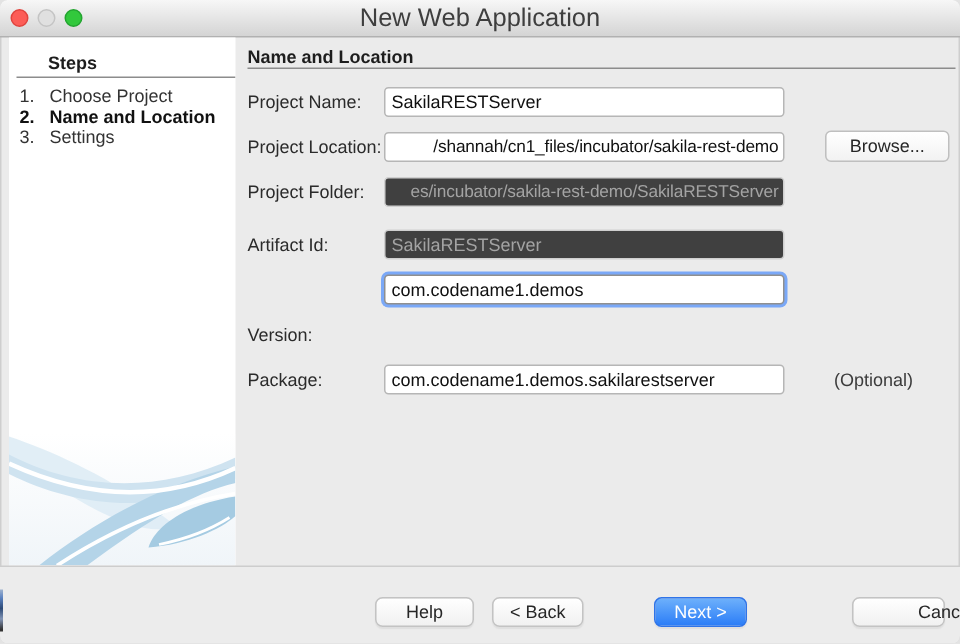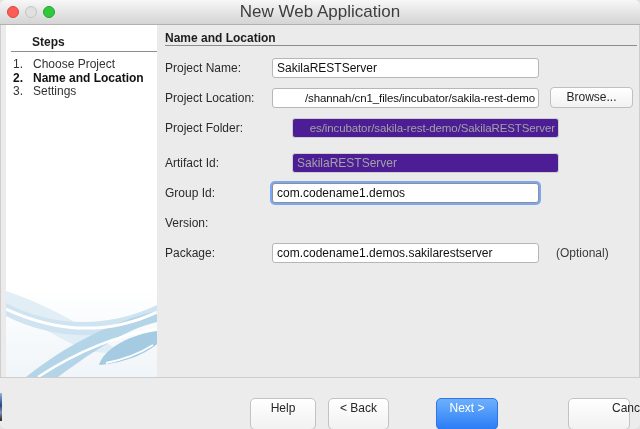--- a/index.html
+++ b/index.html
@@ -27,38 +27,38 @@
   .step .num{width:20px;flex:none;}
   .step.active{font-weight:bold;color:#111;}
   .swoosh{position:absolute;left:0;bottom:0;width:151px;height:88px;}
 
   
   .main-heading{position:absolute;left:165px;top:31px;font-size:12px;font-weight:bold;color:#1d1d1d;}
   .main-rule{position:absolute;left:165px;right:3px;top:45px;height:1px;background:#8c8c8c;}
 
   .flabel{position:absolute;left:165px;width:104px;height:20px;line-height:20px;
     font-size:12px;color:#2b2b2b;}
-  .field{position:absolute;left:272px;width:267px;height:20px;box-sizing:border-box;
+  .field{position:absolute;left:256px;width:267px;height:20px;box-sizing:border-box;
     background:#fff;border:1px solid #b6b6b6;border-radius:3px;font-size:12px;color:#101010;
     overflow:hidden;white-space:nowrap;}
   .field .val{position:absolute;left:4px;top:0;line-height:18px;white-space:nowrap;}
   .field .val.right{left:auto;right:3px;}
   .field .val.path{font-size:11.5px;letter-spacing:-0.1px;}
-  .field.disabled{border-color:#cfcfcf;background:#4c1d95;color:#a3a3a3;margin-left:20px;}
+  .field.disabled{border-color:#cfcfcf;background:#404040;color:#a3a3a3;}
   .field.focused{border:1px solid #8f8f8f;box-shadow:0 0 0 2px #7aa8f7;}
   .suffix{position:absolute;left:556px;top:243px;height:20px;line-height:20px;font-size:12px;color:#3c3c3c;}
 
   .mini-btn{position:absolute;left:550px;top:87px;width:83px;height:21px;box-sizing:border-box;
     background:linear-gradient(#ffffff,#f2f2f2);border:1px solid #bfbfbf;border-radius:4px;
     font-size:12px;color:#262626;text-align:center;line-height:19px;}
 
   
   .footer-sep{position:absolute;left:0;right:0;top:377px;height:1px;background:#cdcdcd;}
   .footer{position:absolute;left:0;right:0;top:378px;bottom:0;background:#ececec;}
-  .btn{position:absolute;top:398px;height:32px;box-sizing:border-box;border-radius:5px;
+  .btn{position:absolute;top:398px;height:20px;box-sizing:border-box;border-radius:5px;
     border:1px solid #c3c3c3;background:linear-gradient(#ffffff,#f1f1f1);
     font-size:12px;color:#262626;text-align:center;line-height:18px;
     box-shadow:0 1px 1px rgba(0,0,0,.06);}
   .btn.default{background:linear-gradient(#6db0fb,#2b7df7);border-color:#2f74e8;color:#fff;margin-left:30px;}
   .btn.disabled{background:#f4f4f4;border-color:#dadada;color:#b4b4b4;box-shadow:none;}
   .btn-help{left:250px;width:66px;}
   .btn-back{left:328px;width:61px;}
   .btn-next{left:406px;width:62px;}
   .btn-finish{left:488px;width:62px;}
   .btn-cancel{left:568px;width:62px;padding-left:43px;}
@@ -132,21 +132,20 @@
   <div class="flabel" style="top:118px">Project Folder:</div>
   <div class="field disabled" style="top:118px">
     <span class="val right path">es/incubator/sakila-rest-demo/SakilaRESTServer</span>
   </div>
 
   <div class="flabel" style="top:153px">Artifact Id:</div>
   <div class="field disabled" style="top:153px">
     <span class="val">SakilaRESTServer</span>
   </div>
 
-  <div class="flabel" style="top:183px">Group Id:</div>
   <div class="field focused" style="top:183px">
     <span class="val">com.codename1.demos</span>
   </div>
 
   <div class="flabel" style="top:213px">Version:</div>
 
   <div class="flabel" style="top:243px">Package:</div>
   <div class="field" style="top:243px">
     <span class="val">com.codename1.demos.sakilarestserver</span>
   </div>

